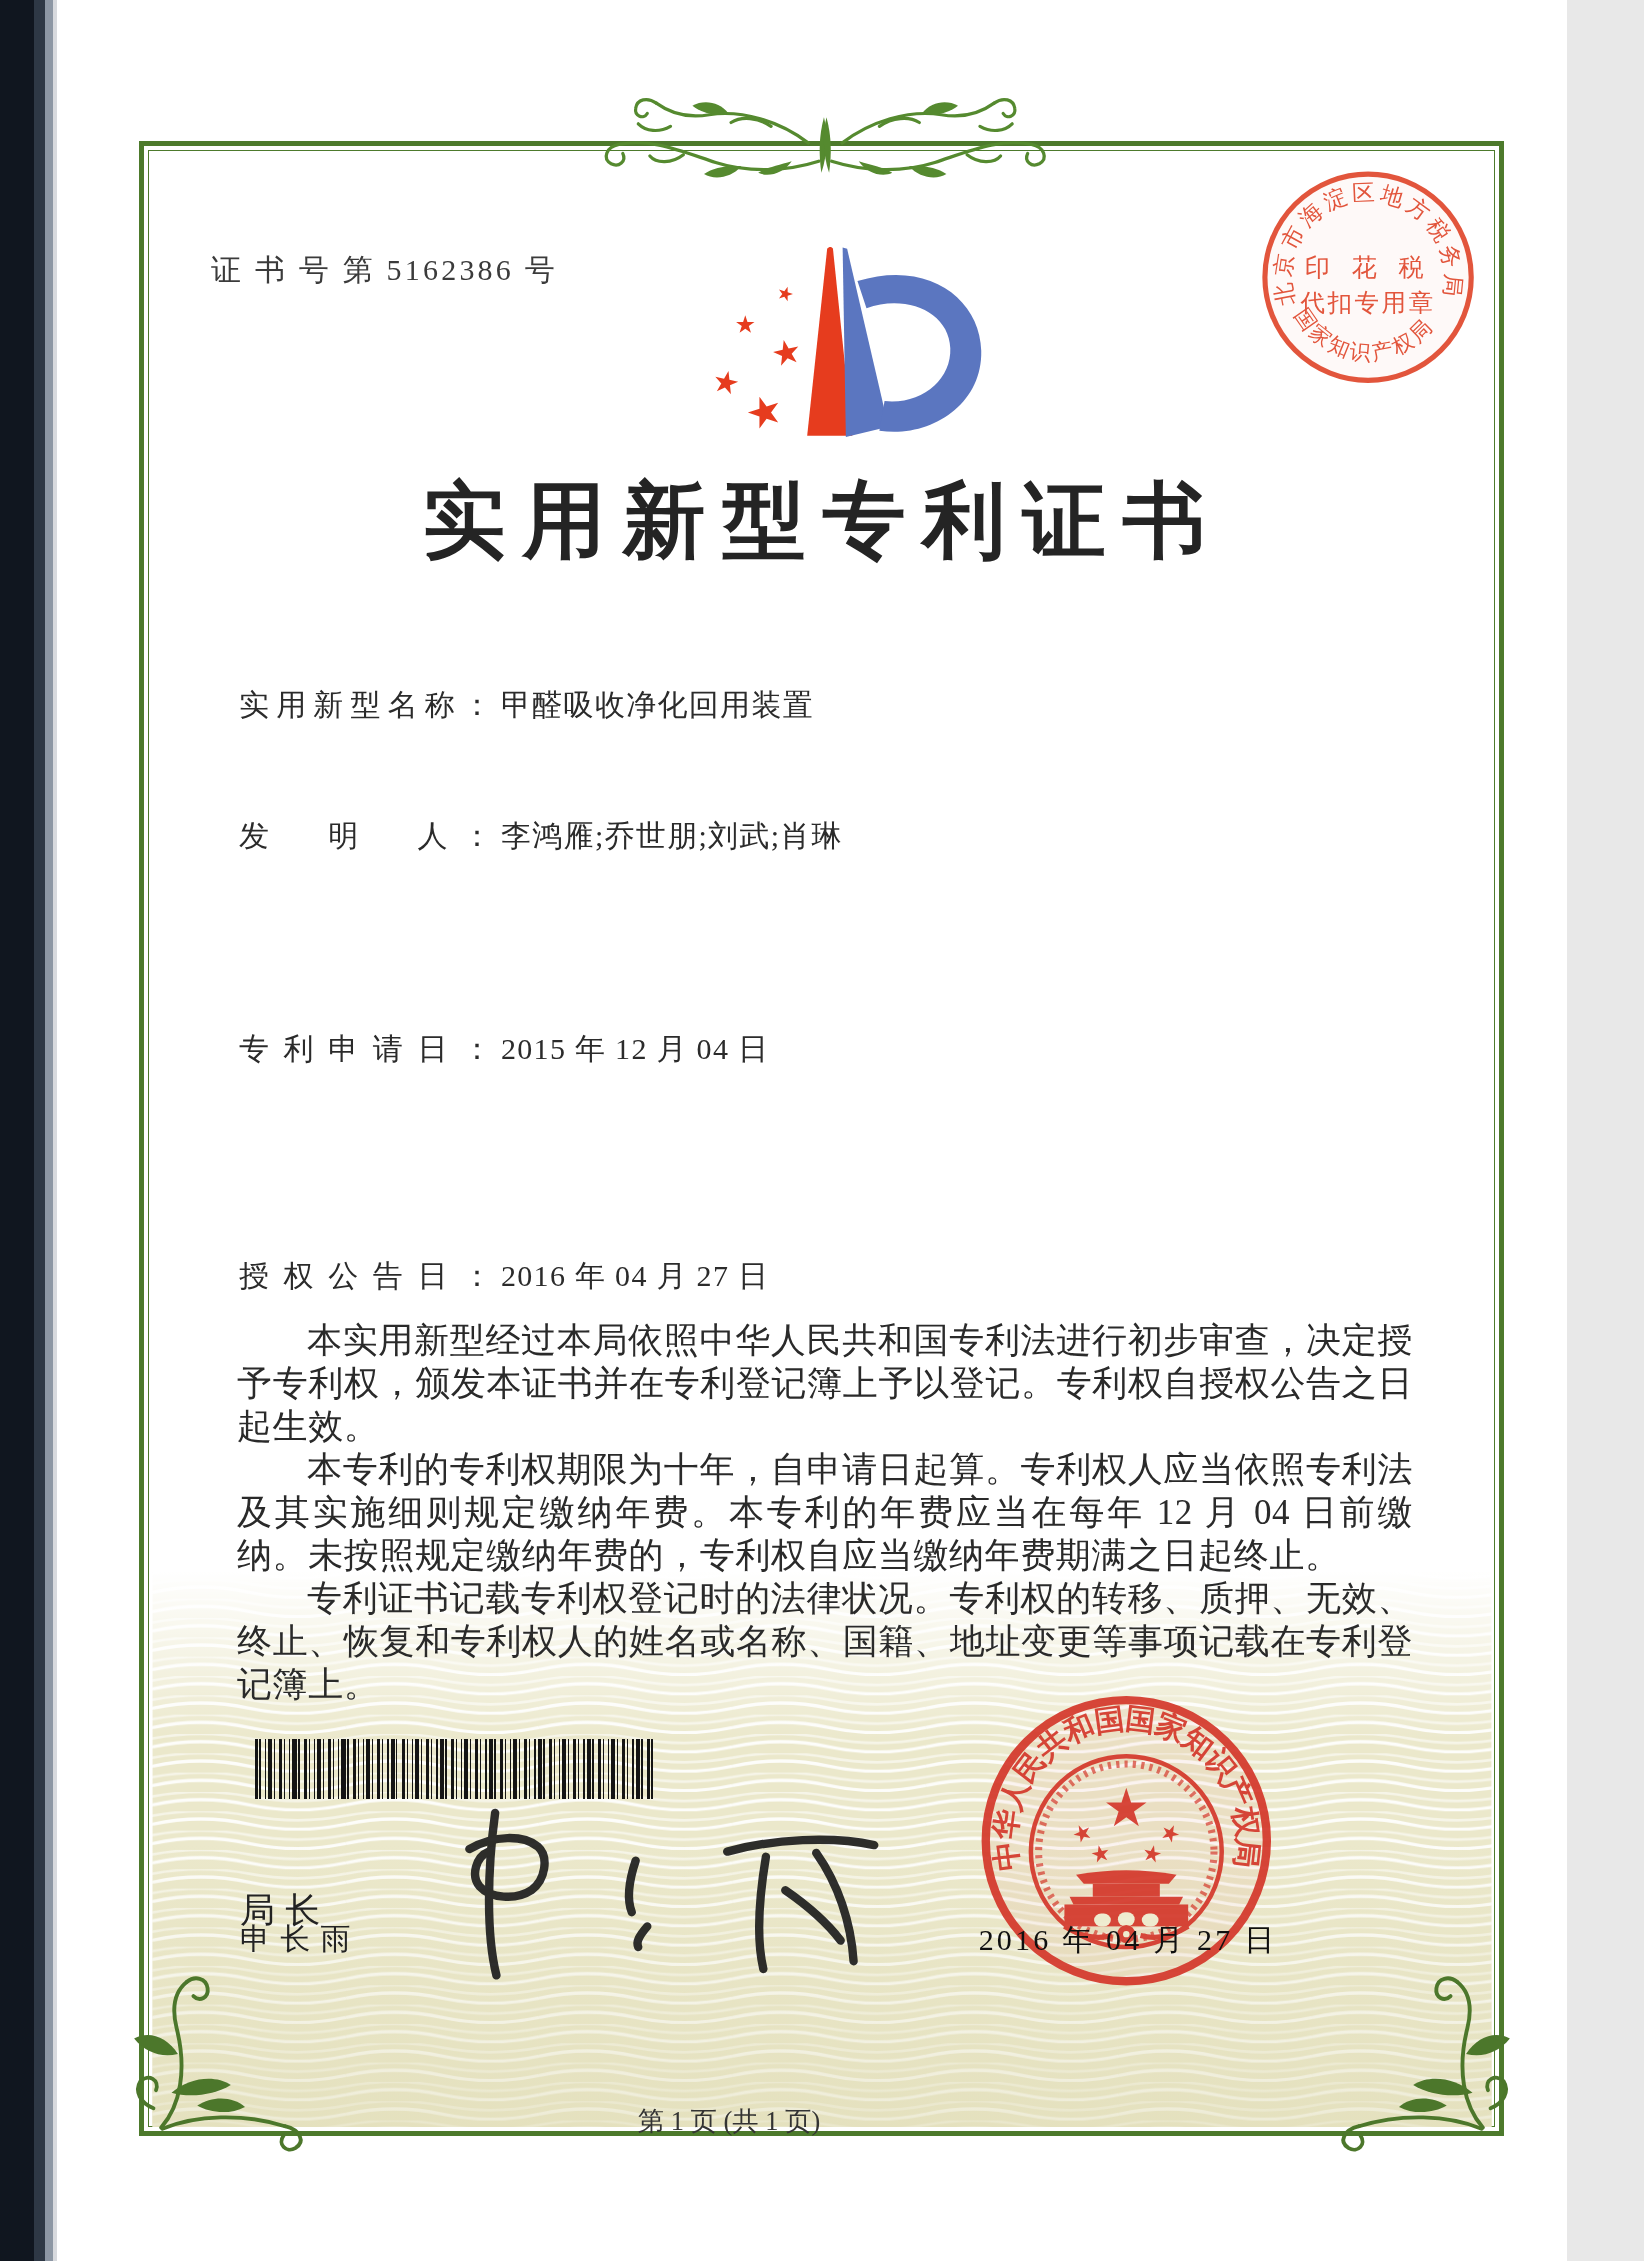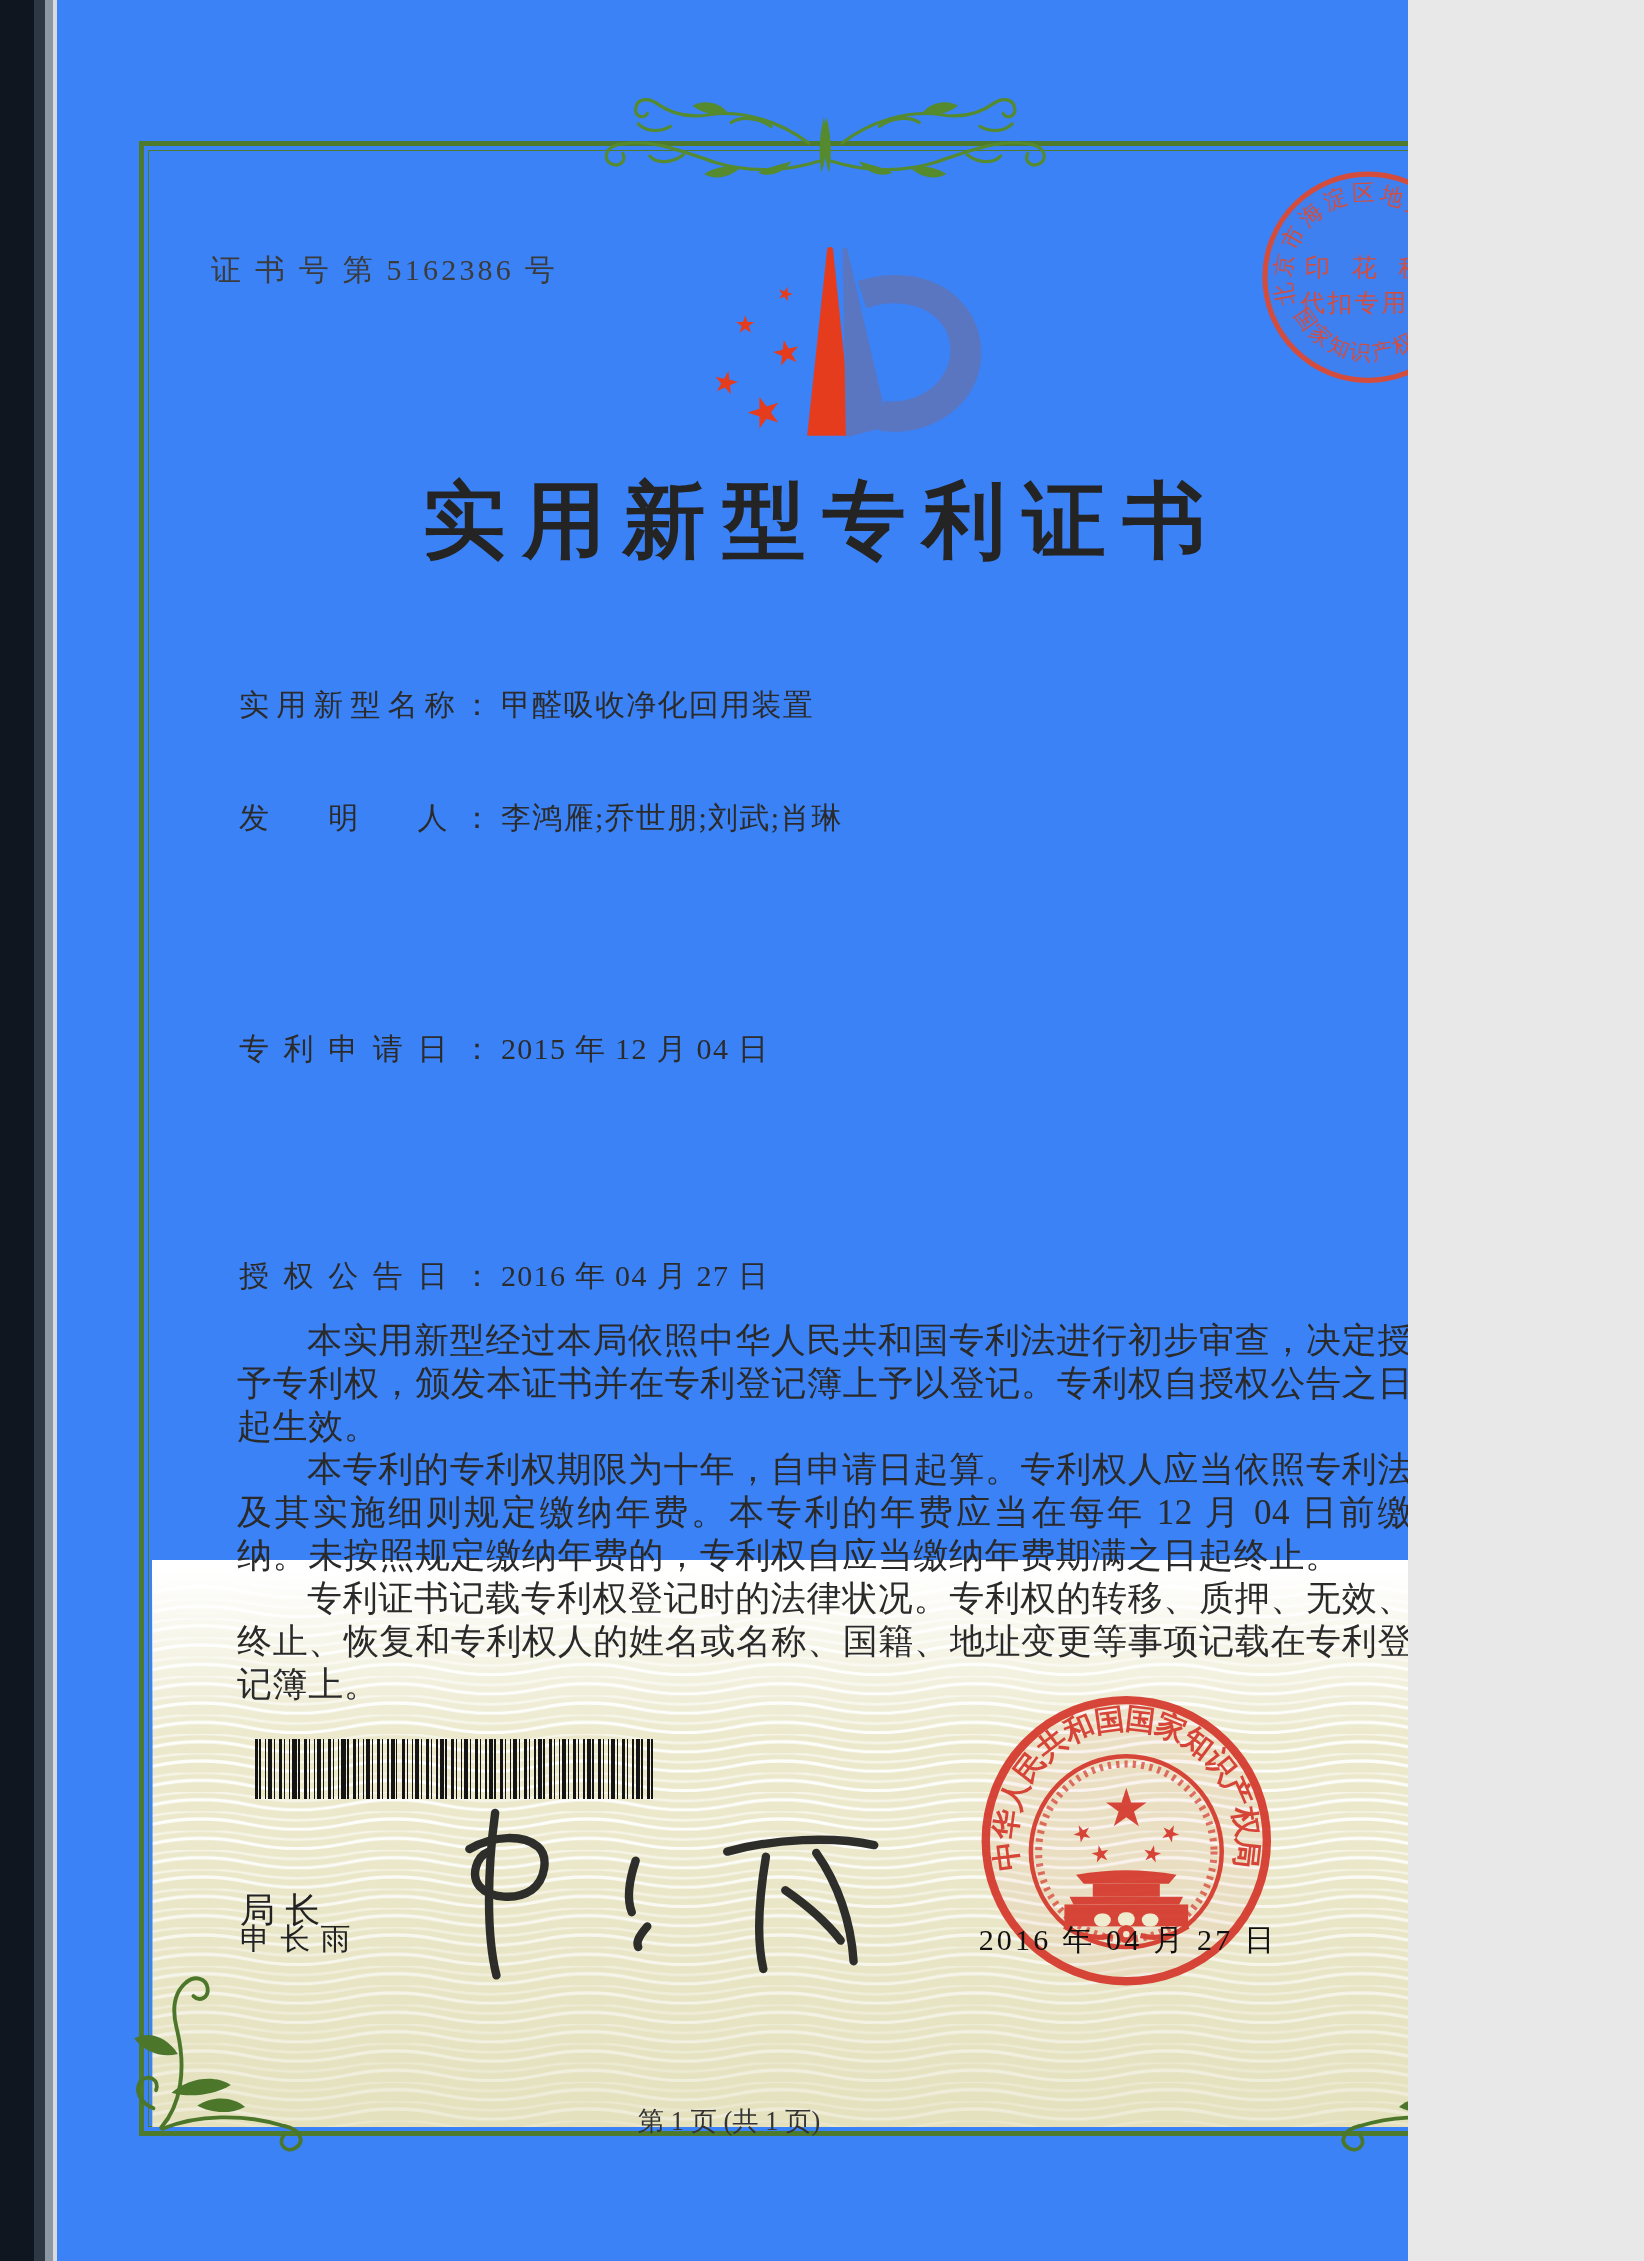--- a/index.html
+++ b/index.html
@@ -1,20 +1,21 @@
 <!DOCTYPE html>
 <html style="font-size:10.3px"><head>
 <meta charset="utf-8">
 <style>
   html,body { margin:0; padding:0; background:#e8e8e8; }
   .page {
-    position:relative; width:1408px; height:2261px;
-    background:#3b82f6; overflow:hidden;
+    position:relative; width:1535px; height:2261px;
+    background:#ffffff; overflow:hidden;
     font-family:"Liberation Serif","DejaVu Serif",serif;
     color:#1e1e1e;
+    padding-left:32px;
   }
   .spine {
     position:absolute; left:0; top:0; width:57px; height:100%;
     background:linear-gradient(90deg,#10161f 0 34px,#2e3845 34px 45px,#8d97a4 45px 53px,#d8dade 53px 57px);
   }
   .frame {
     position:absolute; left:139px; top:141px; width:1355px; height:1985px;
     border:5.8px solid #4d7a2c;
   }
   .frame-inner { position:absolute; inset:3.9px; border:1.9px solid #4d7a2c; }
@@ -93,21 +94,21 @@
     <div class="wm-tint-bottom"></div>
   </div>
 
   <div class="abs cert-no">证 书 号 第 5162386 号</div>
 
   <div class="abs title">实用新型专利证书</div>
 
   <div class="abs field-row" style="top:685px">
     <span class="flabel">实用新型名称：</span><span class="fvalue">甲醛吸收净化回用装置</span>
   </div>
-  <div class="abs field-row" style="top:798px">
+  <div class="abs field-row" style="top:816px">
     <span class="flabel">发　明　人：</span><span class="fvalue">李鸿雁;乔世朋;刘武;肖琳</span>
   </div>
   <div class="abs field-row" style="top:1029px">
     <span class="flabel">专利申请日：</span><span class="fvalue">2015 年 12 月 04 日</span>
   </div>
   <div class="abs field-row" style="top:1256px">
     <span class="flabel">授权公告日：</span><span class="fvalue">2016 年 04 月 27 日</span>
   </div>
 
   <div class="abs body-text">

